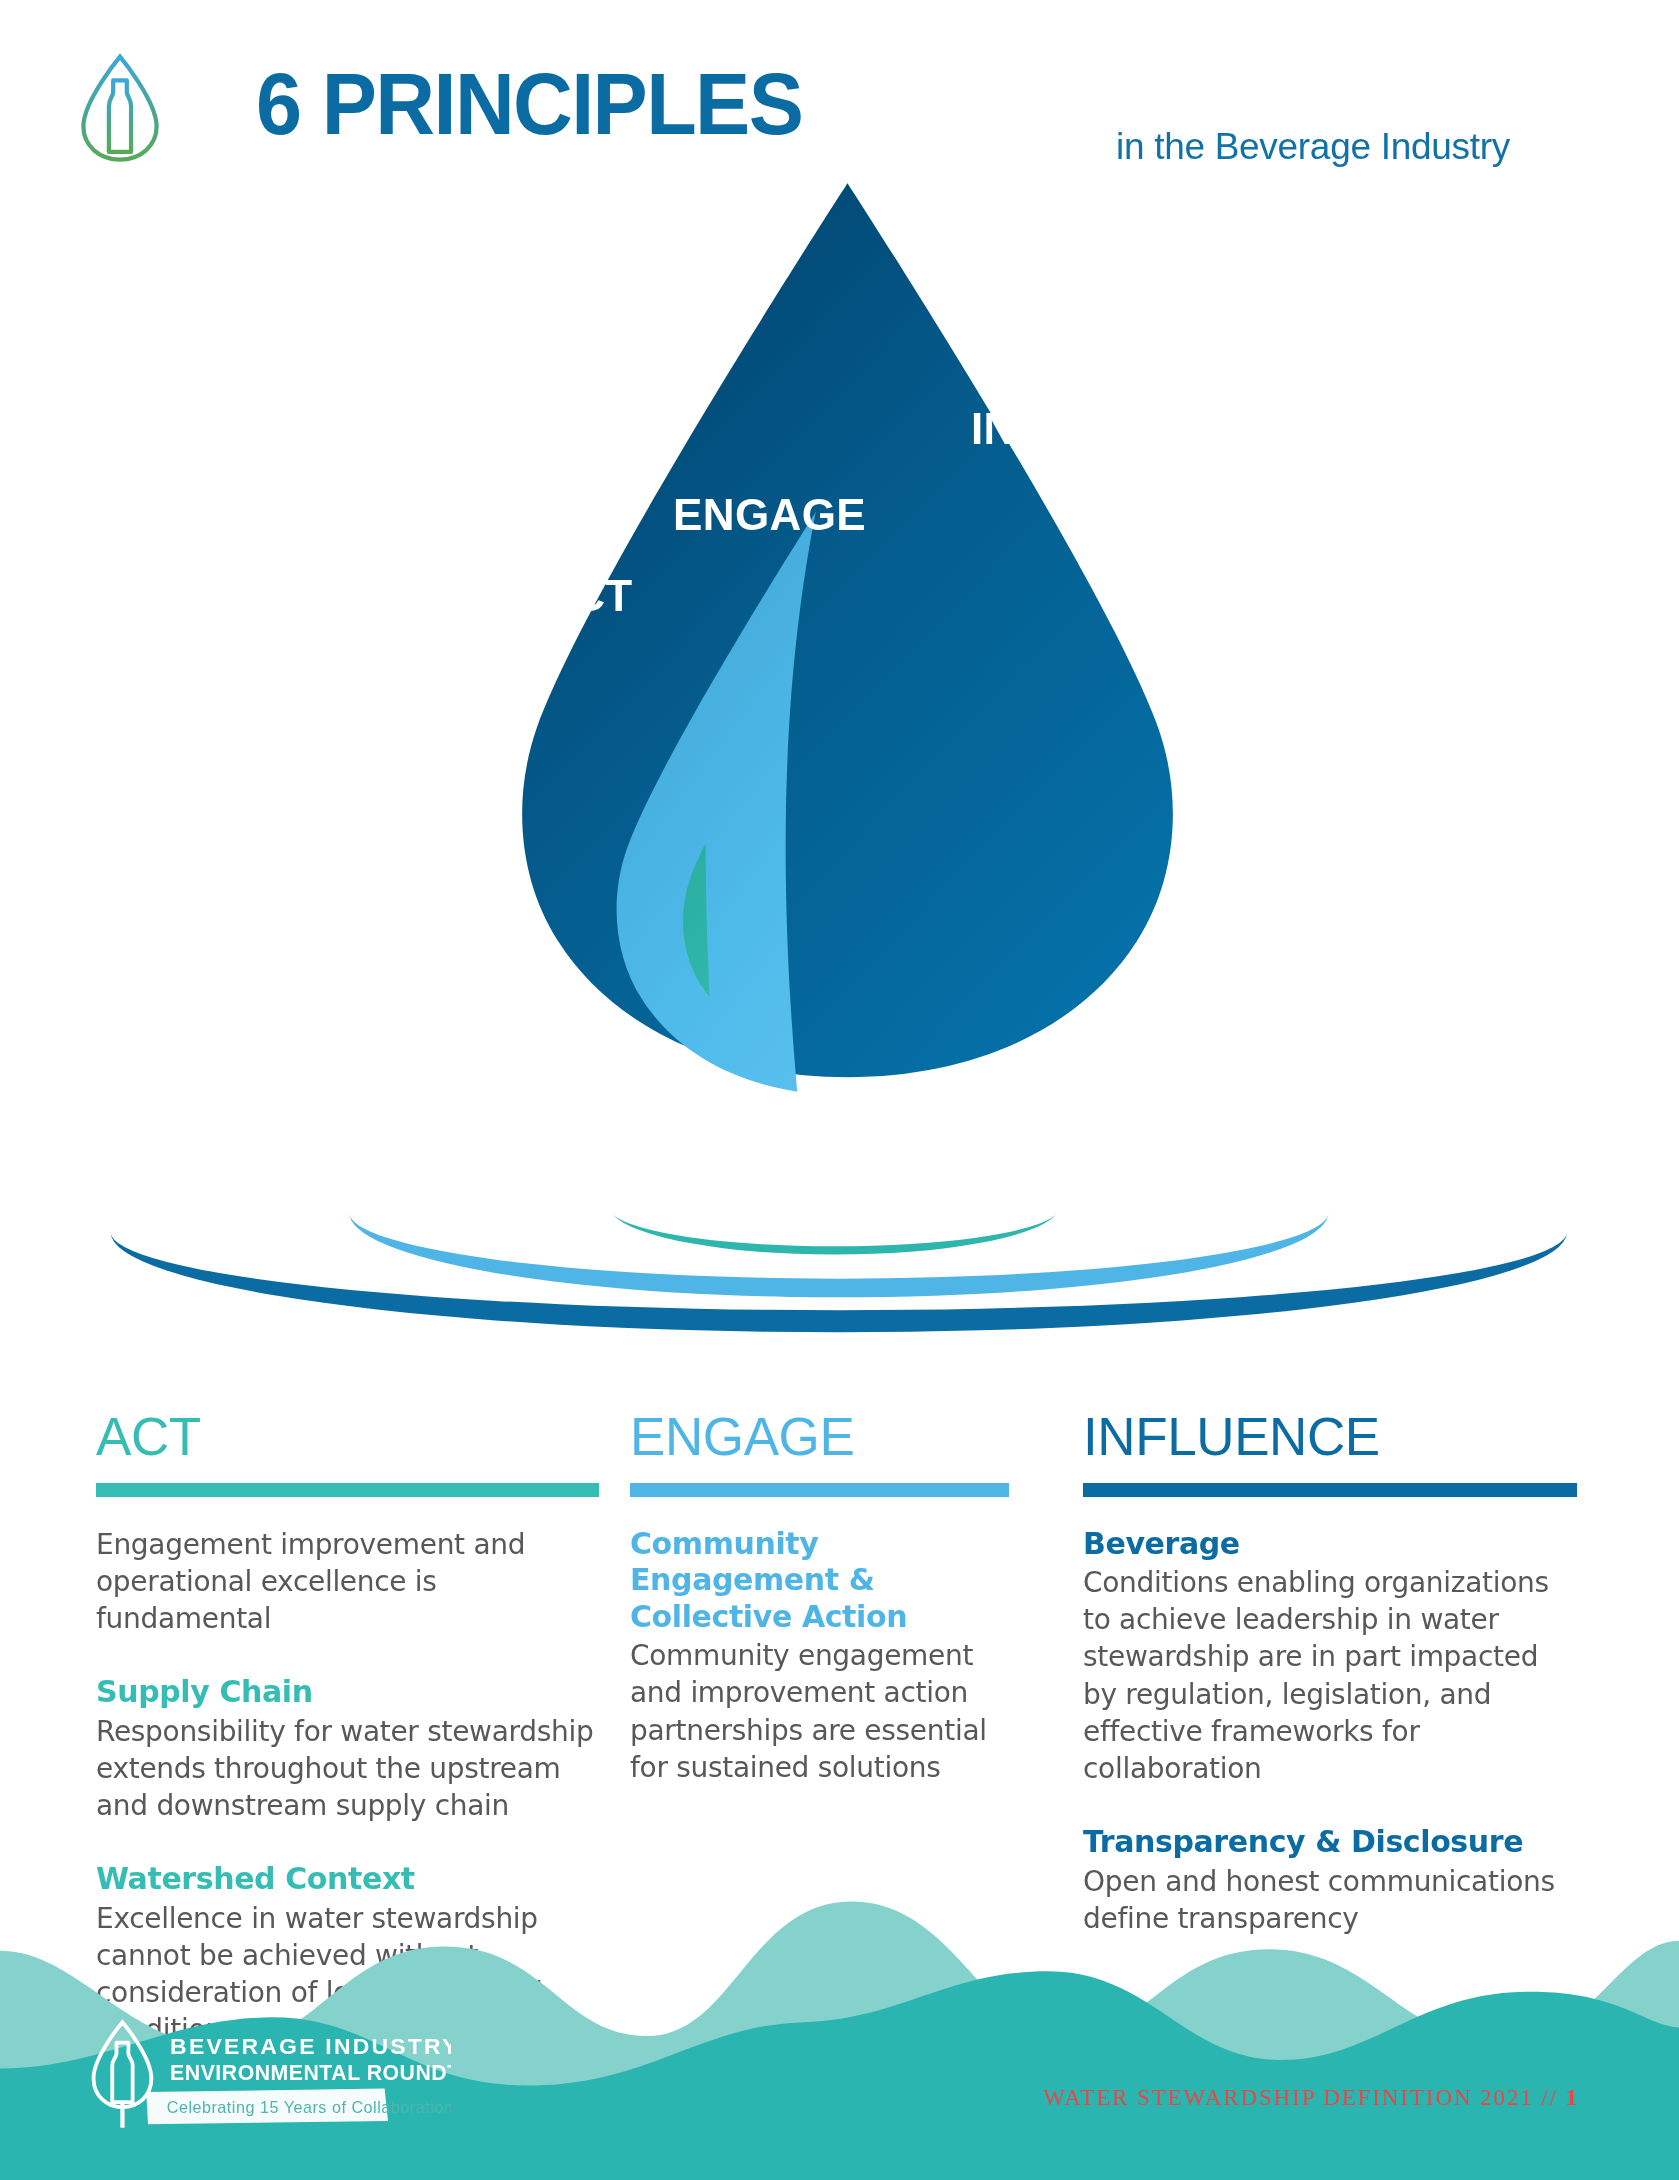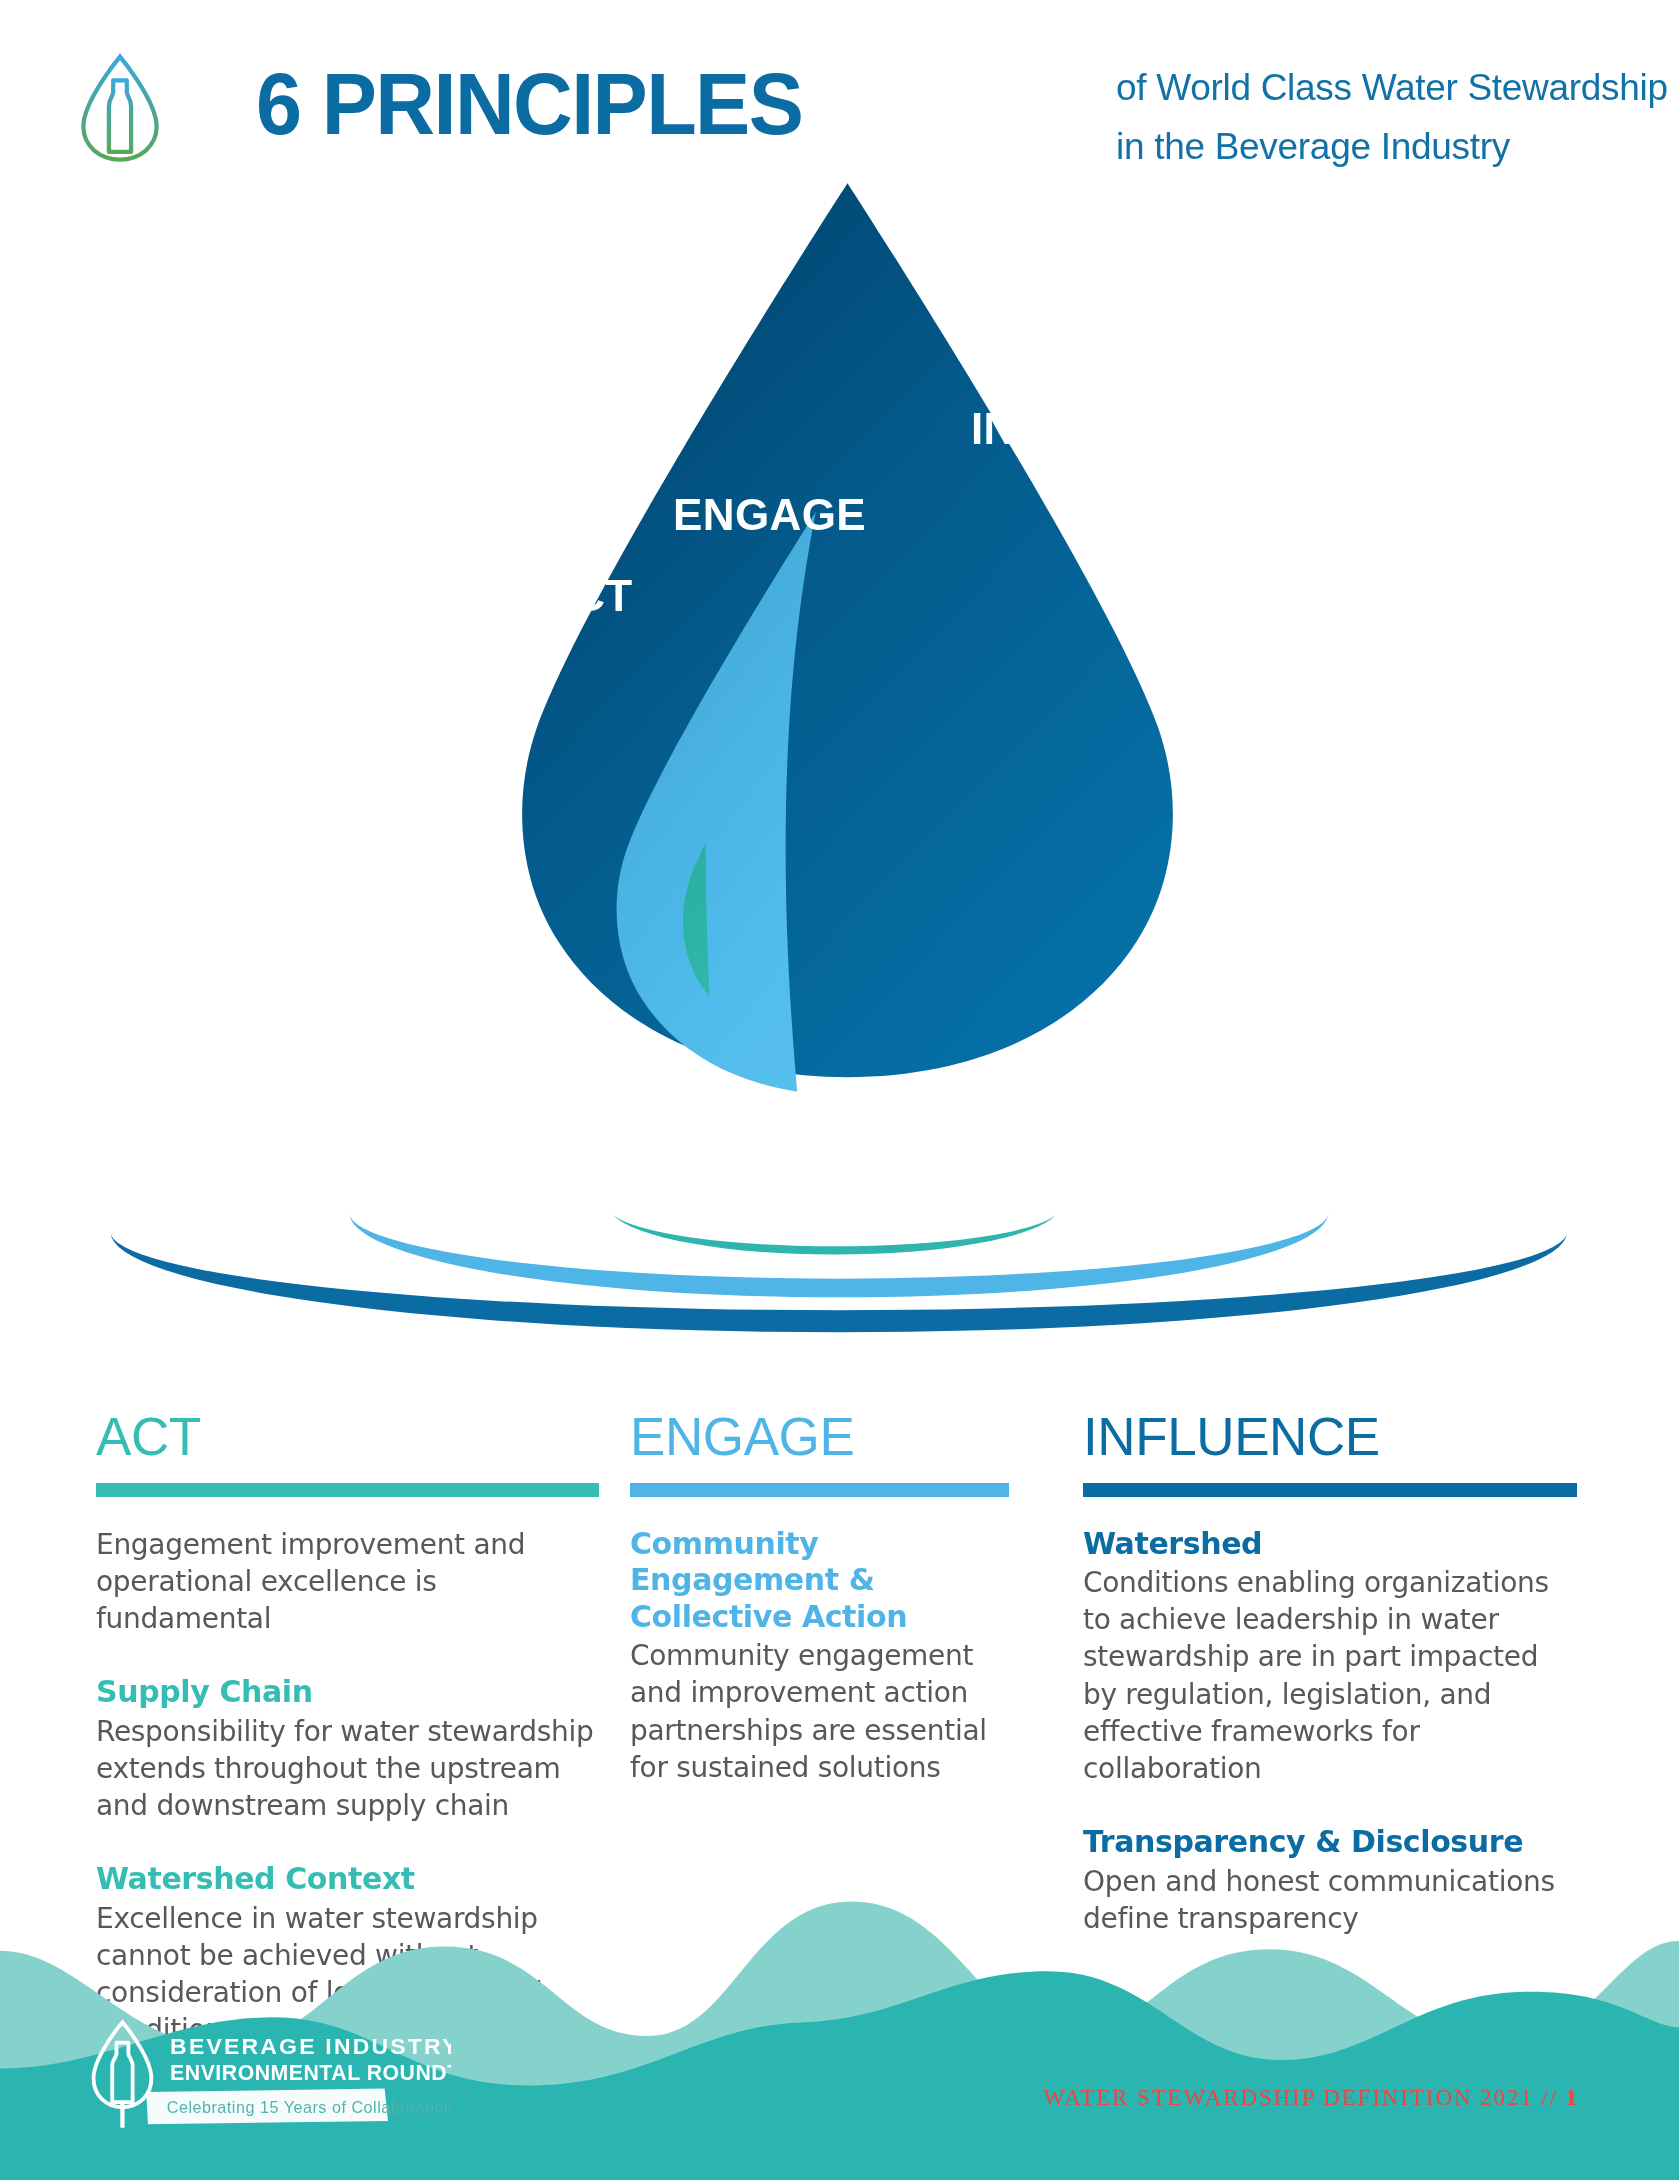--- a/index.html
+++ b/index.html
@@ -102,21 +102,20 @@
           <stop offset="100%" stop-color="#59a95a"></stop>
         </linearGradient>
       </defs>
       <path d="M55 10 C 55 10, 12 62, 12 92 C 12 115, 31 131, 55 131 C 79 131, 98 115, 98 92 C 98 62, 55 10, 55 10 Z" fill="none" stroke="url(#leafgrad)" stroke-width="5"></path>
       <path d="M47 38 L47 52 C47 56, 42 60, 42 68 L42 122 L68 122 L68 68 C68 60, 63 56, 63 52 L63 38 Z" fill="none" stroke="url(#leafgrad)" stroke-width="5" stroke-linejoin="round"></path>
     </svg>
   </div>
 
   <div id="title-block">
     <div id="main-title">6 PRINCIPLES</div>
-    <div id="subtitle-1">of World Class Water Stewardship</div>
     <div id="subtitle-2">in the Beverage Industry</div>
   </div>
 </div>
 
 <div id="droplet-wrap">
   <svg viewBox="0 0 1030 1200" width="877" height="1022">
     <defs>
 
       <path id="dropShape" d="M515 0
                C 515 0, 820 470, 880 640
@@ -210,21 +209,21 @@
     <div class="pr-title c-engage">Community Engagement &amp; Collective Action</div>
     <div class="pr-body">Community engagement and improvement action partnerships are essential for sustained solutions</div>
   </div>
 </div>
 
 <div class="col" id="col-influence">
   <div class="col-title c-influence">INFLUENCE</div>
   <div class="col-rule bg-influence"></div>
 
   <div class="principle">
-    <div class="pr-title c-influence">Watershed</div>
+    <div class="pr-title c-influence">Beverage</div>
     <div class="pr-body">Conditions enabling organizations to achieve leadership in water stewardship are in part impacted by regulation, legislation, and effective frameworks for collaboration</div>
   </div>
   <div class="principle">
     <div class="pr-title c-influence">Transparency &amp; Disclosure</div>
     <div class="pr-body">Open and honest communications define transparency</div>
   </div>
 </div>
 
 <div id="waves">
   <svg viewBox="0 0 1972 420" width="1680" height="358" preserveAspectRatio="none">

